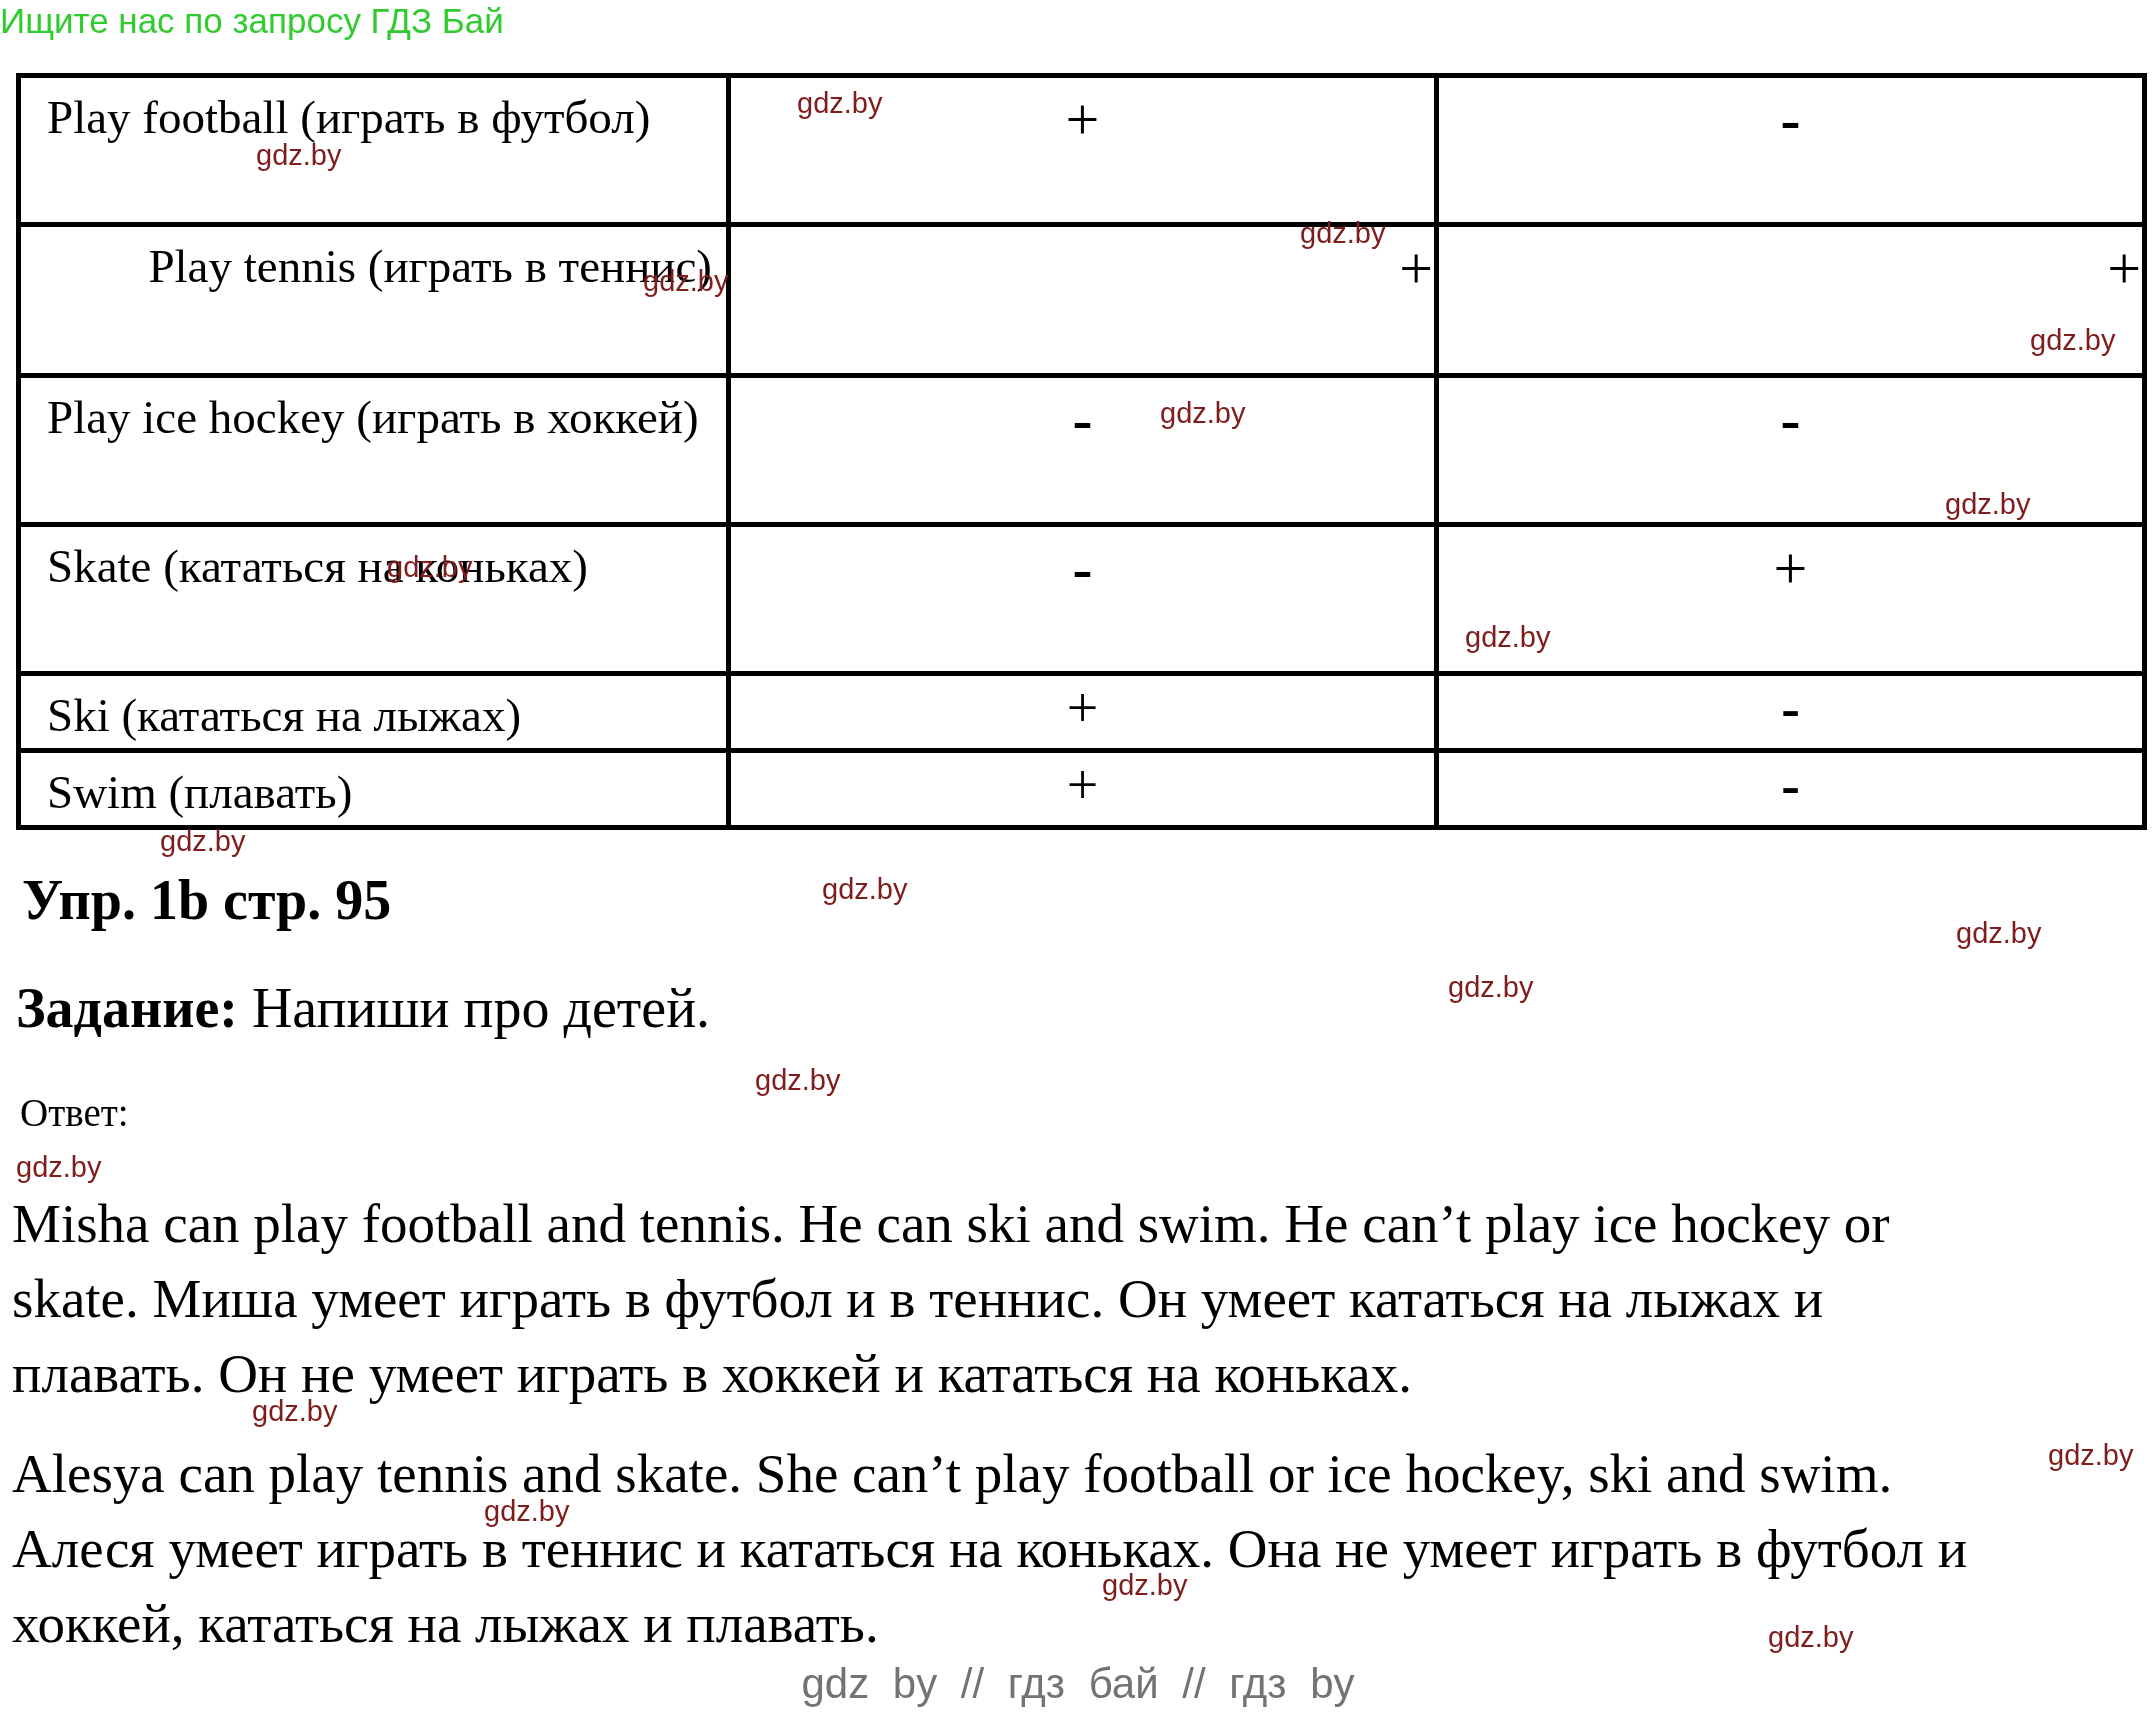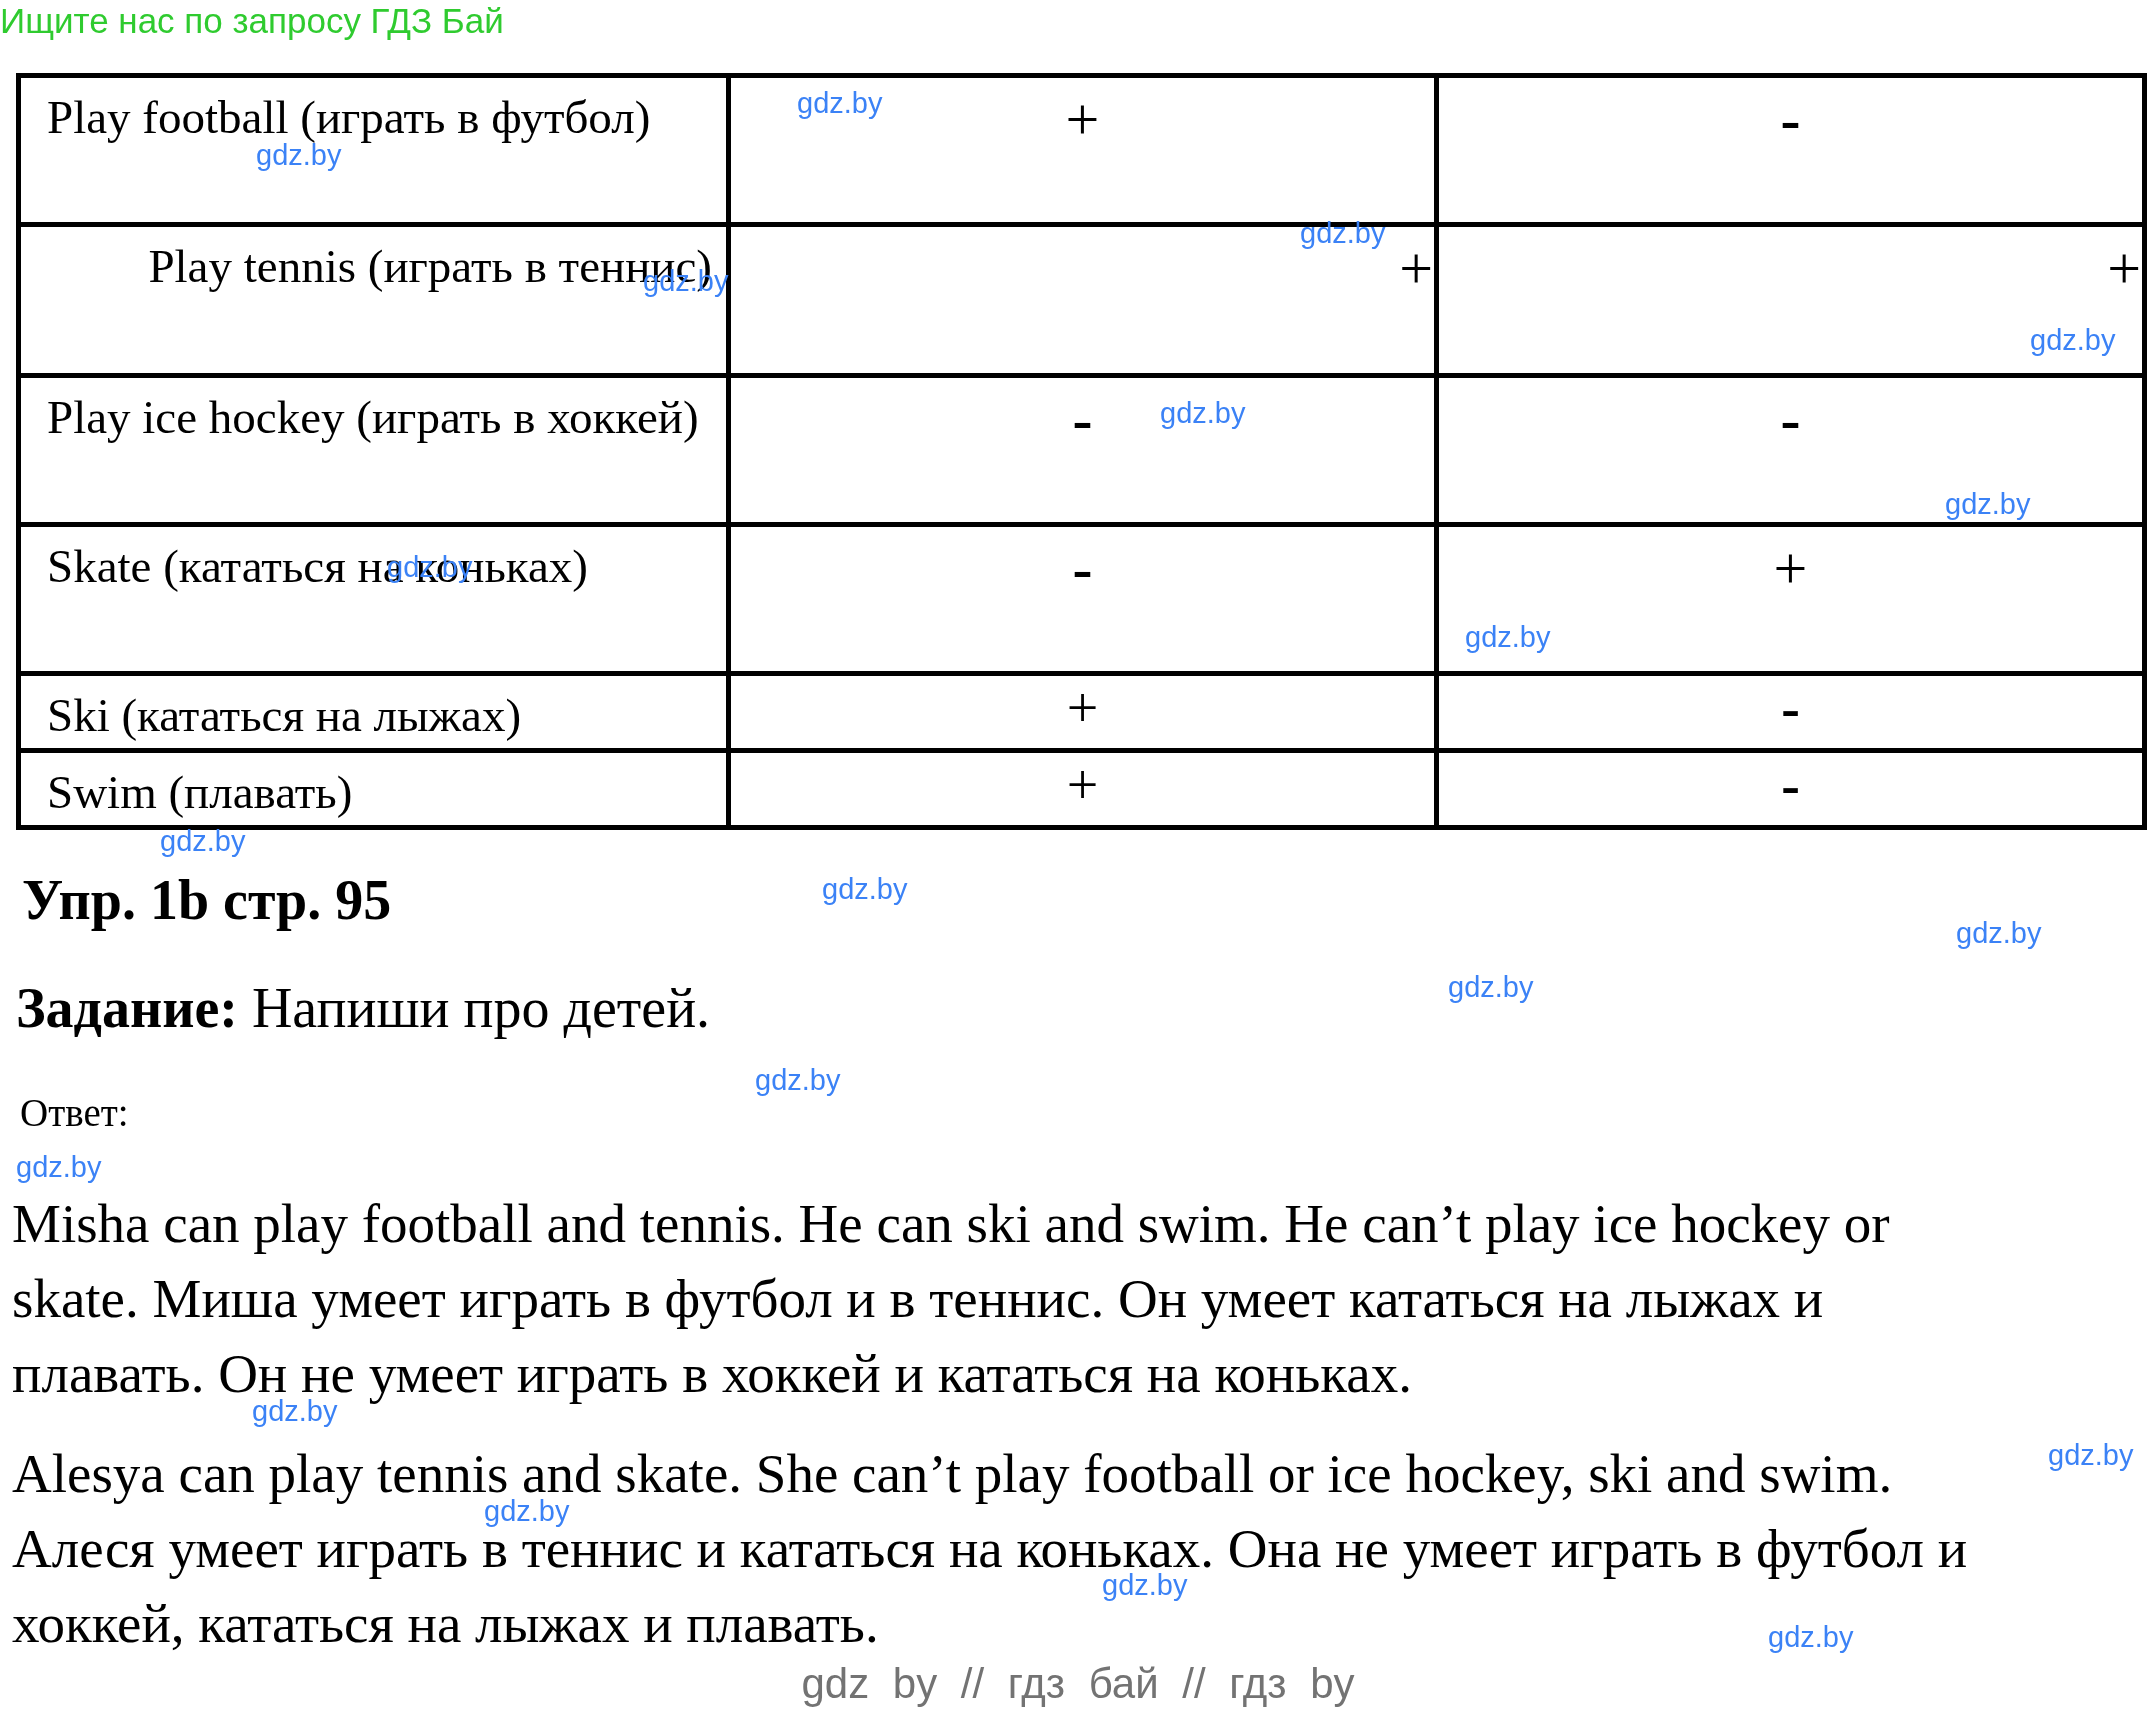--- a/index.html
+++ b/index.html
@@ -34,21 +34,21 @@
   .p1{top:1186px;}
   .p2{top:1436px;}
 
   
   .purple-footer{position:absolute;top:1660px;left:0;width:100%;text-align:center;
     font-family:"Liberation Sans",sans-serif;font-size:42px;color:#737373;
     word-spacing:12px;}
 
   
   .wm{position:absolute;font-family:"Liberation Sans",sans-serif;font-size:29px;
-    line-height:30px;color:#3b82f6;white-space:nowrap;}
+    line-height:30px;color:#7f1d1d;white-space:nowrap;}
 </style>
 </head>
 <body>
 
 <div class="page">
 
   <div class="green-header">Ищите нас по запросу ГДЗ Бай</div>
 
   <table class="grid">
     <colgroup>

